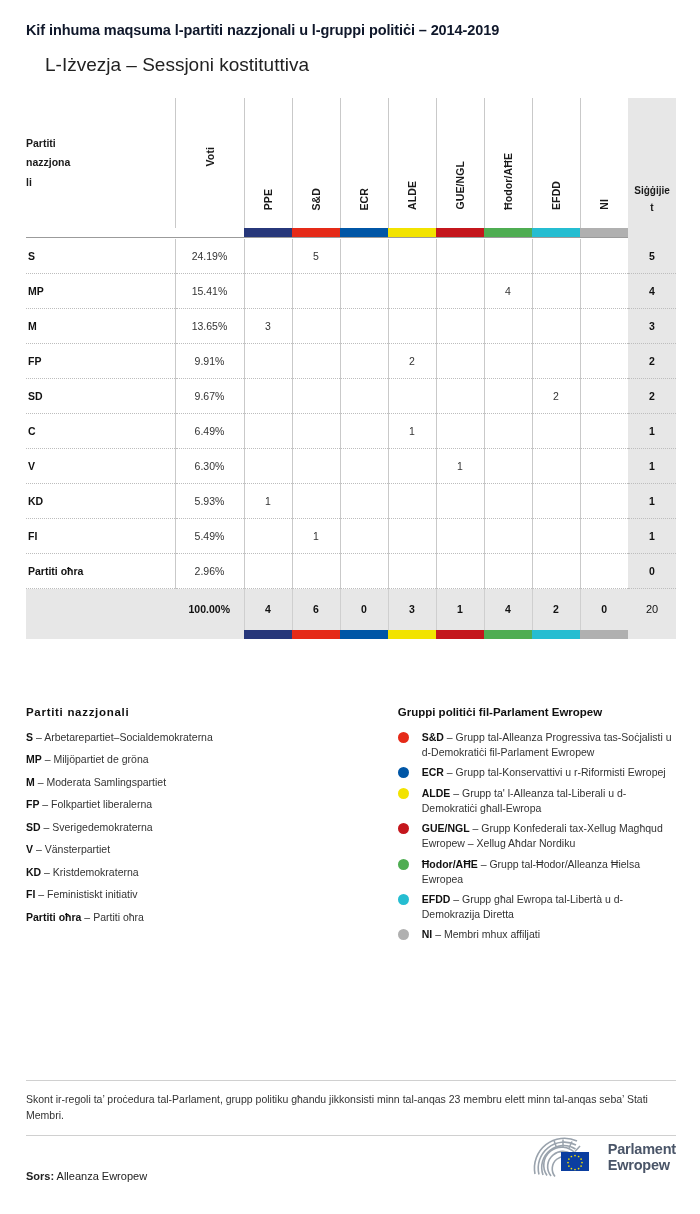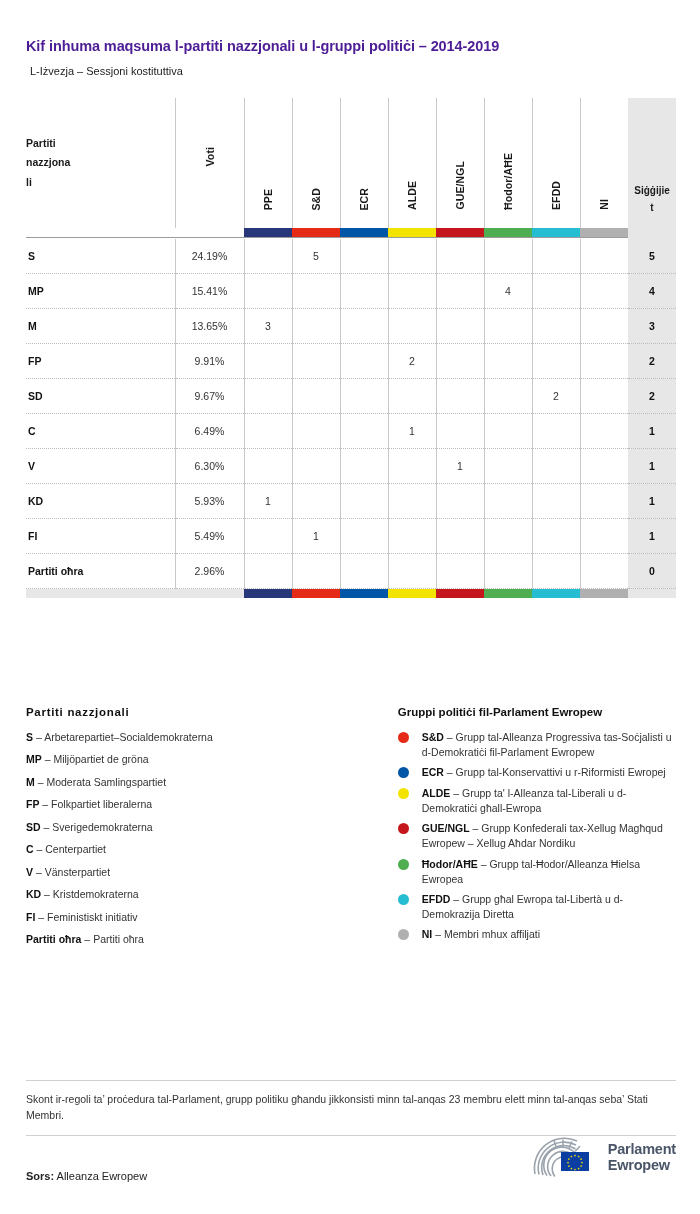--- a/index.html
+++ b/index.html
@@ -13,29 +13,29 @@
     position: relative;
     overflow: hidden;
   }
 
   
   .title-block { padding: 22px 26px 0 26px; }
   .main-title {
     font-size: 14.5px;
     font-weight: bold;
     letter-spacing: -0.1px;
-    color: #4c1d95;
-    margin: 16px 0 10px 0;
+    color: #0f172a;
+    margin: 0 0 10px 0;
     line-height: 1.2;
   }
   .sub-title {
-    font-size: 11px;
+    font-size: 19px;
     font-weight: normal;
     color: #222;
-    margin: 0;
+    margin: 15px;
     line-height: 1.2;
     padding-left: 4px;
   }
 
   
   .table-wrap {
     position: absolute;
     left: 26px;
     top: 98px;
     width: 650px;
@@ -461,20 +461,33 @@
           <td class="cell-grp"></td>
           <td class="cell-grp"></td>
           <td class="cell-grp"></td>
           <td class="cell-grp"></td>
           <td class="cell-grp"></td>
           <td class="cell-grp"></td>
           <td class="cell-seats">0</td>
         </tr>
       </tbody>
     <tfoot id="table-foot">
+        <tr class="total-row">
+          <td class="cell-party"></td>
+          <td class="cell-votes">100.00%</td>
+          <td>4</td>
+          <td>6</td>
+          <td>0</td>
+          <td>3</td>
+          <td>1</td>
+          <td>4</td>
+          <td>2</td>
+          <td>0</td>
+          <td class="cell-seats">20</td>
+        </tr>
         <tr class="footbar-row">
           <td class="fb-blank"></td>
           <td class="fb-blank"></td>
           <td>
             <span class="cb-swatch" style="background: rgb(39, 55, 122);"></span>
           </td>
           <td>
             <span class="cb-swatch" style="background: rgb(229, 42, 24);"></span>
           </td>
           <td>
@@ -503,21 +516,20 @@
 
 <div class="legends">
   <div class="legend-left">
     <div class="legend-title">Partiti nazzjonali</div>
     <div id="party-legend-list">
         <div class="party-item"><span class="abbr">S</span> – <span>Arbetarepartiet–Socialdemokraterna</span></div>
         <div class="party-item"><span class="abbr">MP</span> – <span>Miljöpartiet de gröna</span></div>
         <div class="party-item"><span class="abbr">M</span> – <span>Moderata Samlingspartiet</span></div>
         <div class="party-item"><span class="abbr">FP</span> – <span>Folkpartiet liberalerna</span></div>
         <div class="party-item"><span class="abbr">SD</span> – <span>Sverigedemokraterna</span></div>
-        <div class="party-item"><span class="abbr">C</span> – <span>Centerpartiet</span></div>
         <div class="party-item"><span class="abbr">V</span> – <span>Vänsterpartiet</span></div>
         <div class="party-item"><span class="abbr">KD</span> – <span>Kristdemokraterna</span></div>
         <div class="party-item"><span class="abbr">FI</span> – <span>Feministiskt initiativ</span></div>
         <div class="party-item"><span class="abbr">Partiti oħra</span> – <span>Partiti oħra</span></div>
       </div>
   </div>
   <div class="legend-right">
     <div class="legend-title">Gruppi politiċi fil-Parlament Ewropew</div>
     <div id="group-legend-list">
         <div class="grp-item">

